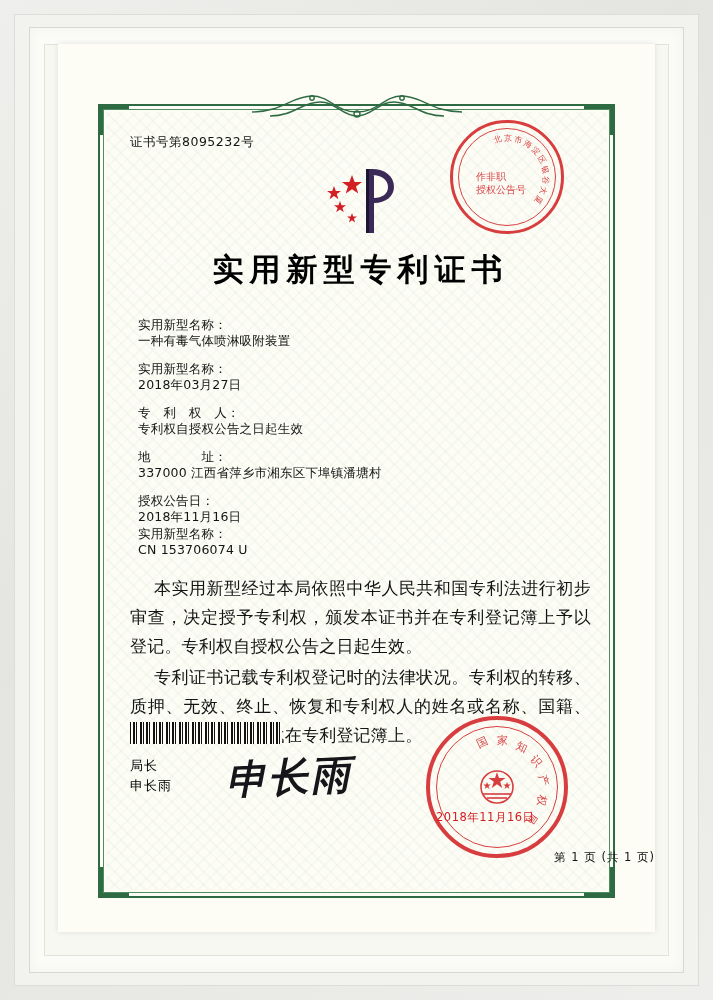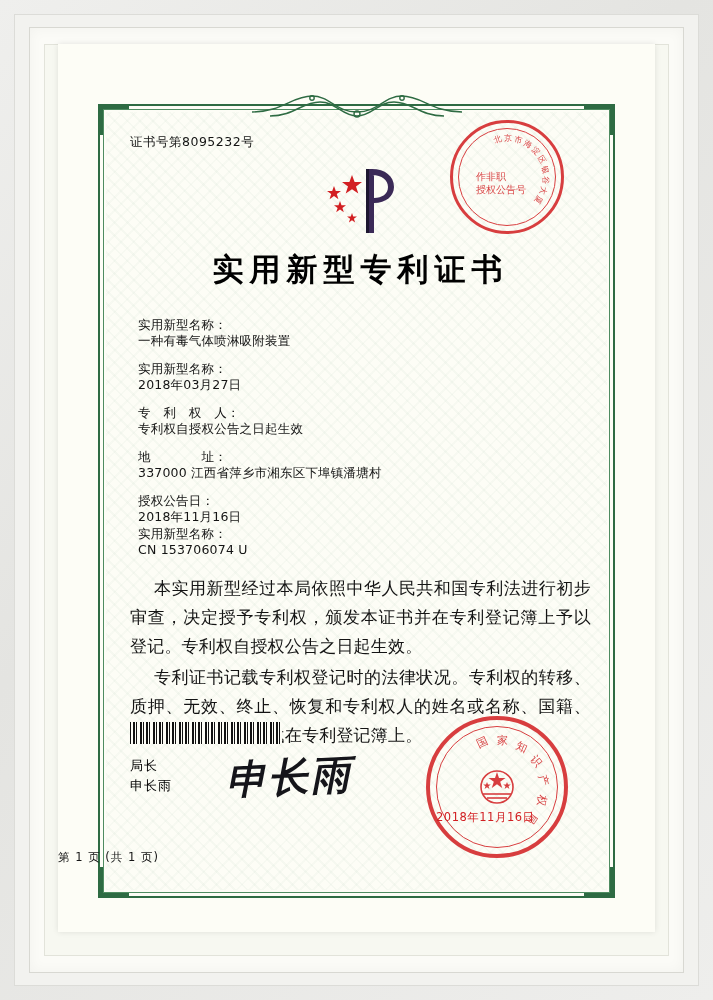--- a/index.html
+++ b/index.html
@@ -235,21 +235,21 @@
     font-size: 11.5px;
     color: #d21f22;
     letter-spacing: 0.5px;
     font-family: "DejaVu Sans", sans-serif;
   }
 
   .page-foot {
     position: absolute;
     left: 0; right: 0;
     top: 806px;
-    text-align: left;
+    text-align: right;
     font-size: 11.5px;
     letter-spacing: 1px;
     color: #151515;
   }
 
   
   .arc span {
     position: absolute;
     left: 50%; top: 50%;
     transform-origin: 0 0;

